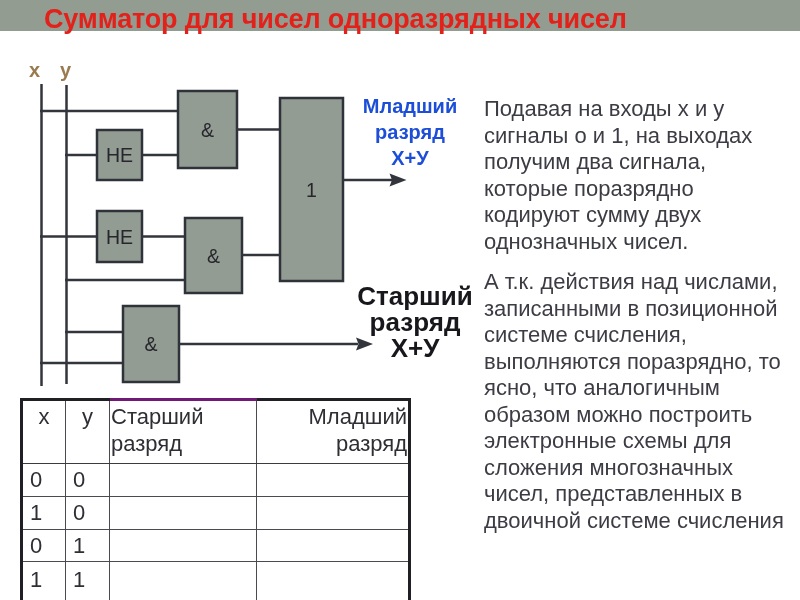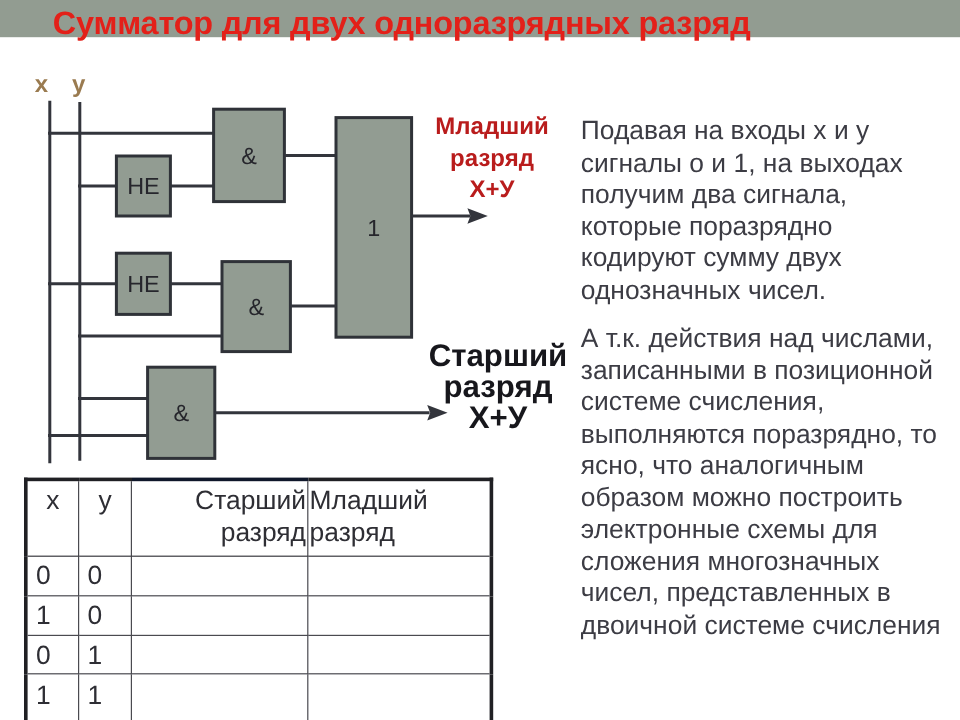--- a/index.html
+++ b/index.html
@@ -5,21 +5,21 @@
 html,body{margin:0;padding:0;}
 body{width:800px;height:600px;overflow:hidden;background:#ffffff;
      font-family:"Liberation Sans",sans-serif;position:relative;}
 .abs{position:absolute;}
 </style>
 </head>
 <body>
 
 <div class="abs" style="left:0;top:0;width:800px;height:31px;background:#929c91;"></div>
 
-<div class="abs" style="left:44px;top:3.5px;font-size:27px;font-weight:bold;color:#e32019;white-space:nowrap;letter-spacing:-0.15px;">Сумматор для двух одноразрядных разряд</div>
+<div class="abs" style="left:44px;top:3.5px;font-size:27px;font-weight:bold;color:#e32019;white-space:nowrap;letter-spacing:-0.15px;">Сумматор для чисел одноразрядных чисел</div>
 
 <svg class="abs" style="left:0;top:0;" width="480" height="600" viewBox="0 0 480 600">
 
   <text x="29" y="77" font-size="20" font-weight="bold" fill="#9a7b50" font-family="Liberation Sans">x</text>
 
   <text x="60" y="77" font-size="20" font-weight="bold" fill="#9a7b50" font-family="Liberation Sans">y</text>
 
   <line x1="41.5" y1="84" x2="41.5" y2="386" stroke="#33353c" stroke-width="2.5"></line>
 
   <line x1="66.5" y1="85" x2="66.5" y2="384" stroke="#33353c" stroke-width="2.5"></line>
@@ -70,35 +70,35 @@
 
   <rect x="123" y="306" width="56" height="76" fill="#929c92" stroke="#2f3238" stroke-width="2.5"></rect>
 
   <text x="151" y="351" font-size="19.5" fill="#26262c" text-anchor="middle" font-family="Liberation Sans">&amp;</text>
 
   <line x1="179" y1="344" x2="358" y2="344" stroke="#33353c" stroke-width="2.5"></line>
 
   <path d="M356,337.5 L373,344 L356,350.5 L358.5,344 Z" fill="#33353c"></path>
 </svg>
 
-<div class="abs" style="left:350px;top:92.5px;width:120px;font-size:20px;font-weight:bold;line-height:26px;color:#b91c1c;text-align:center;">Младший<br>разряд<br>Х+У</div>
+<div class="abs" style="left:350px;top:92.5px;width:120px;font-size:20px;font-weight:bold;line-height:26px;color:#1d4ed8;text-align:center;">Младший<br>разряд<br>Х+У</div>
 
 <div class="abs" style="left:355px;top:282.5px;width:120px;font-size:26px;font-weight:bold;line-height:26px;color:#17171c;text-align:center;">Старший<br>разряд<br>Х+У</div>
 
 <table class="abs" style="left:20px;top:398px;border-collapse:collapse;table-layout:fixed;font-size:22px;color:#2e2e34;" cellspacing="0">
   <tbody>
       <tr style="height:64px;vertical-align:top;">
 
     <td style="width:40px;border:3px solid #202024;border-right:1.5px solid #4a4a50;border-bottom:1.5px solid #3a3a40;text-align:center;padding-top:2px;line-height:27px;">x</td>
 
     <td style="width:41px;border-top:3px solid #202024;border-right:1.5px solid #4a4a50;border-bottom:1.5px solid #3a3a40;text-align:center;padding-top:2px;line-height:27px;">y</td>
 
-    <td style="width:144px;border-top:3px solid #0f172a;border-right:1.5px solid #4a4a50;border-bottom:1.5px solid #3a3a40;text-align:right;padding-top:2px;line-height:27px;">Старший разряд</td>
+    <td style="width:144px;border-top:3px solid #701a75;border-right:1.5px solid #4a4a50;border-bottom:1.5px solid #3a3a40;text-align:left;padding-top:2px;line-height:27px;">Старший разряд</td>
 
-    <td style="width:149px;border-top:3px solid #202024;border-right:3px solid #202024;border-bottom:1.5px solid #3a3a40;text-align:left;padding-top:2px;line-height:27px;">Младший разряд</td>
+    <td style="width:149px;border-top:3px solid #202024;border-right:3px solid #202024;border-bottom:1.5px solid #3a3a40;text-align:right;padding-top:2px;line-height:27px;">Младший разряд</td>
   </tr>
   <tr style="height:33px;vertical-align:top;">
 
     <td style="border-left:3px solid #202024;border-right:1.5px solid #4a4a50;border-bottom:1.5px solid #4a4a50;padding:5px 0 0 7px;line-height:22px;">0</td>
 
     <td style="border-right:1.5px solid #4a4a50;border-bottom:1.5px solid #4a4a50;padding:5px 0 0 7px;line-height:22px;">0</td>
     <td style="border-right:1.5px solid #4a4a50;border-bottom:1.5px solid #4a4a50;"></td>
     <td style="border-right:3px solid #202024;border-bottom:1.5px solid #4a4a50;"></td>
   </tr>
   <tr style="height:33px;vertical-align:top;">

